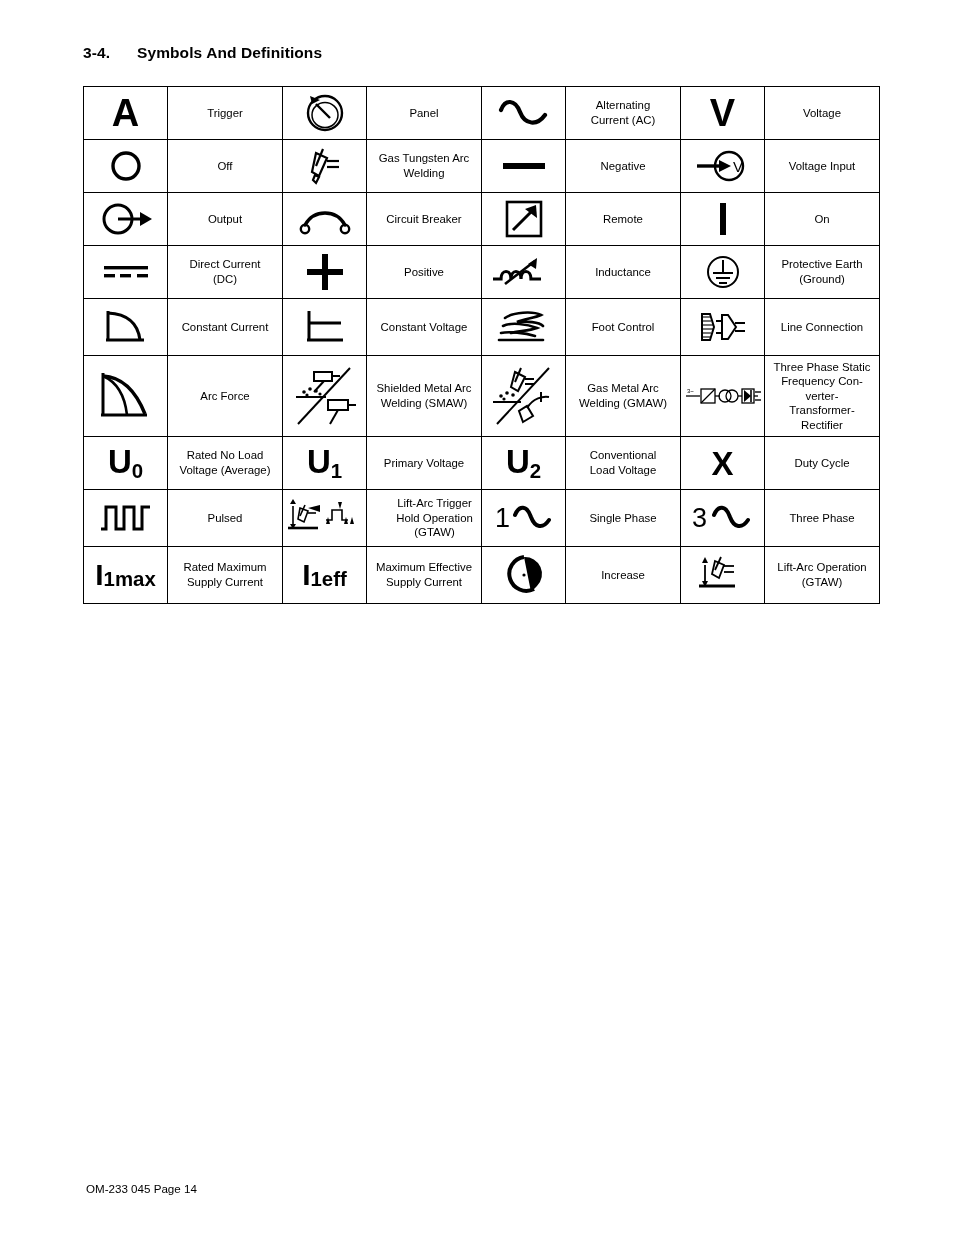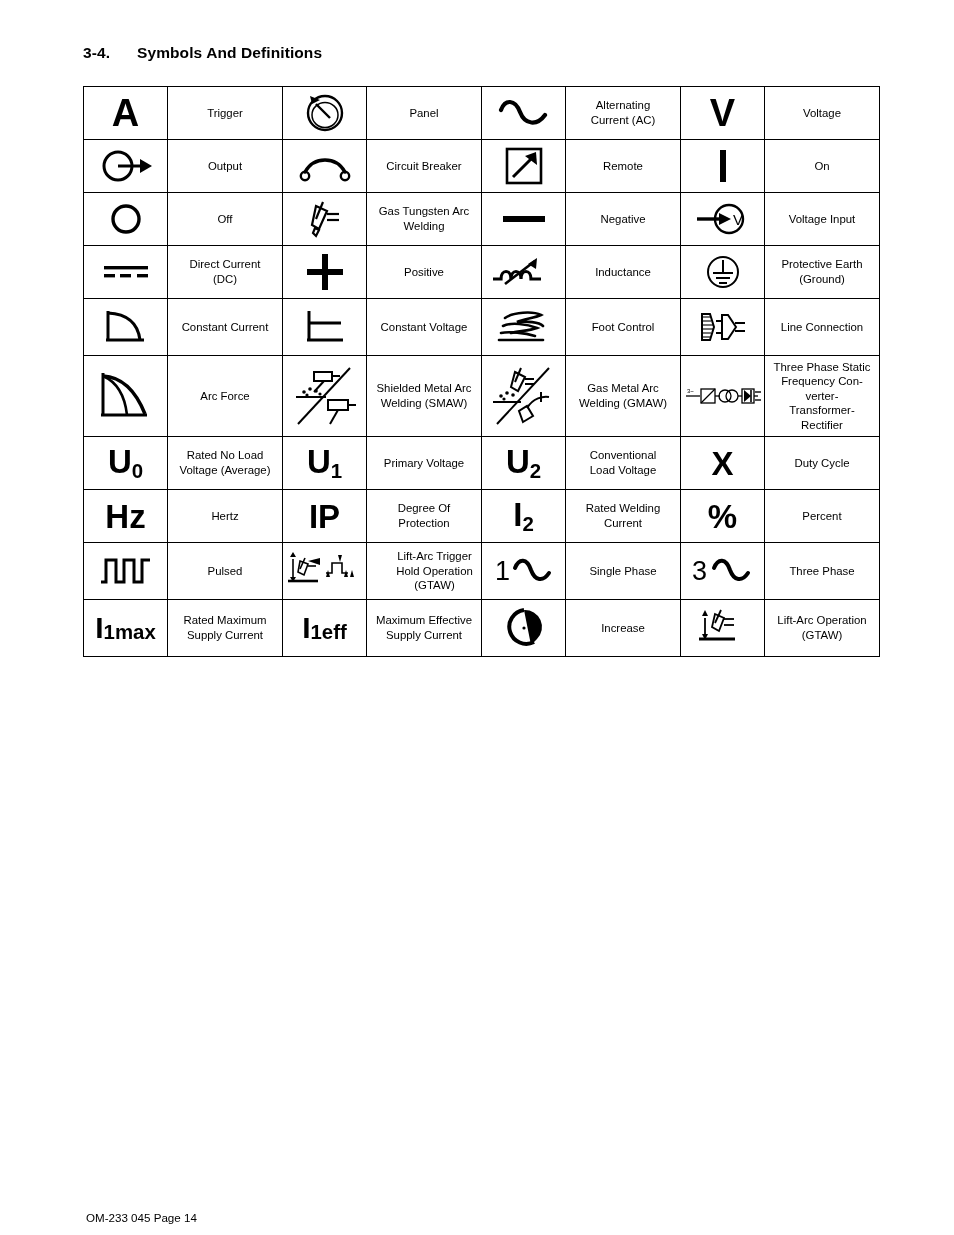--- a/index.html
+++ b/index.html
@@ -100,21 +100,20 @@
     margin: 0 auto;
   }
 
   
   .footer {
     position: absolute;
     left: 86px;
     top: 1182px;
     font-size: 11.6px;
     white-space: nowrap;
-    margin-top: 29px;
   }
 </style>
 </head>
 <body>
 
 <div class="page">
 
   <div class="section-heading">
     <span class="sec-num">3-4.</span><span>Symbols And Definitions</span>
   </div>
@@ -143,56 +142,20 @@
             <path d="M6 12 C10 1, 20 1, 25 14 C30 27, 42 28, 50 17" fill="none" stroke="#000" stroke-width="4.2" stroke-linecap="round"></path>
           </svg>
         </td>
         <td class="lbl-cell" style="white-space:pre-line;">Alternating
 Current (AC)</td>
 
         <td class="sym-cell">
           <span class="glyph g-V">V</span>
         </td>
         <td class="lbl-cell">Voltage</td>
-      </tr>
-
-      <tr class="r-std">
-        <td class="sym-cell">
-          <svg class="sym-svg" width="60" height="40" viewBox="0 0 60 40">
-            <circle cx="22" cy="20" r="14" fill="none" stroke="#000" stroke-width="3"></circle>
-            <line x1="22" y1="20" x2="46" y2="20" stroke="#000" stroke-width="3"></line>
-            <polygon points="44,13 56,20 44,27" fill="#000"></polygon>
-          </svg>
-        </td>
-        <td class="lbl-cell">Output</td>
-
-        <td class="sym-cell">
-          <svg class="sym-svg" width="58" height="32" viewBox="0 0 58 32">
-            <path d="M9 22 C18 6, 40 6, 49 22" fill="none" stroke="#000" stroke-width="3.4" stroke-linecap="round"></path>
-            <circle cx="9" cy="26" r="4.2" fill="none" stroke="#000" stroke-width="2.4"></circle>
-            <circle cx="49" cy="26" r="4.2" fill="none" stroke="#000" stroke-width="2.4"></circle>
-          </svg>
-        </td>
-        <td class="lbl-cell">Circuit Breaker</td>
-
-        <td class="sym-cell">
-          <svg class="sym-svg" width="42" height="42" viewBox="0 0 42 42">
-            <rect x="4" y="4" width="34" height="34" fill="none" stroke="#000" stroke-width="2.6"></rect>
-            <line x1="10" y1="32" x2="30" y2="12" stroke="#000" stroke-width="3"></line>
-            <polygon points="33,7 34,20 22,11" fill="#000"></polygon>
-          </svg>
-        </td>
-        <td class="lbl-cell">Remote</td>
-
-        <td class="sym-cell">
-          <svg class="sym-svg" width="20" height="38" viewBox="0 0 20 38">
-            <rect x="7" y="3" width="6" height="32" fill="#000"></rect>
-          </svg>
-        </td>
-        <td class="lbl-cell">On</td>
       </tr>
 
       <tr class="r-std">
         <td class="sym-cell">
           <svg class="sym-svg" width="36" height="36" viewBox="0 0 36 36">
             <circle cx="18" cy="18" r="13" fill="none" stroke="#000" stroke-width="3.4"></circle>
           </svg>
         </td>
         <td class="lbl-cell">Off</td>
 
@@ -219,20 +182,56 @@
 
         <td class="sym-cell">
           <svg class="sym-svg" width="60" height="40" viewBox="0 0 60 40">
             <circle cx="36" cy="20" r="14" fill="none" stroke="#000" stroke-width="2.4"></circle>
             <line x1="4" y1="20" x2="28" y2="20" stroke="#000" stroke-width="3.4"></line>
             <polygon points="26,14 38,20 26,26" fill="#000"></polygon>
             <text x="40" y="26" font-family="Liberation Sans, sans-serif" font-size="15" fill="#000">V</text>
           </svg>
         </td>
         <td class="lbl-cell">Voltage Input</td>
+      </tr>
+
+      <tr class="r-std">
+        <td class="sym-cell">
+          <svg class="sym-svg" width="60" height="40" viewBox="0 0 60 40">
+            <circle cx="22" cy="20" r="14" fill="none" stroke="#000" stroke-width="3"></circle>
+            <line x1="22" y1="20" x2="46" y2="20" stroke="#000" stroke-width="3"></line>
+            <polygon points="44,13 56,20 44,27" fill="#000"></polygon>
+          </svg>
+        </td>
+        <td class="lbl-cell">Output</td>
+
+        <td class="sym-cell">
+          <svg class="sym-svg" width="58" height="32" viewBox="0 0 58 32">
+            <path d="M9 22 C18 6, 40 6, 49 22" fill="none" stroke="#000" stroke-width="3.4" stroke-linecap="round"></path>
+            <circle cx="9" cy="26" r="4.2" fill="none" stroke="#000" stroke-width="2.4"></circle>
+            <circle cx="49" cy="26" r="4.2" fill="none" stroke="#000" stroke-width="2.4"></circle>
+          </svg>
+        </td>
+        <td class="lbl-cell">Circuit Breaker</td>
+
+        <td class="sym-cell">
+          <svg class="sym-svg" width="42" height="42" viewBox="0 0 42 42">
+            <rect x="4" y="4" width="34" height="34" fill="none" stroke="#000" stroke-width="2.6"></rect>
+            <line x1="10" y1="32" x2="30" y2="12" stroke="#000" stroke-width="3"></line>
+            <polygon points="33,7 34,20 22,11" fill="#000"></polygon>
+          </svg>
+        </td>
+        <td class="lbl-cell">Remote</td>
+
+        <td class="sym-cell">
+          <svg class="sym-svg" width="20" height="38" viewBox="0 0 20 38">
+            <rect x="7" y="3" width="6" height="32" fill="#000"></rect>
+          </svg>
+        </td>
+        <td class="lbl-cell">On</td>
       </tr>
 
       <tr class="r-std">
         <td class="sym-cell">
           <svg class="sym-svg" width="54" height="22" viewBox="0 0 54 22">
             <rect x="5" y="5" width="44" height="3.4" fill="#000"></rect>
             <rect x="5" y="13" width="11" height="3.4" fill="#000"></rect>
             <rect x="21" y="13" width="11" height="3.4" fill="#000"></rect>
             <rect x="38" y="13" width="11" height="3.4" fill="#000"></rect>
           </svg>
@@ -431,43 +430,20 @@
         </td>
         <td class="lbl-cell" style="white-space:pre-line;">Conventional
 Load Voltage</td>
 
         <td class="sym-cell">
           <span class="glyph g-X">X</span>
         </td>
         <td class="lbl-cell">Duty Cycle</td>
       </tr>
 
-      <tr class="r-std">
-        <td class="sym-cell">
-          <span class="glyph g-Hz">Hz</span>
-        </td>
-        <td class="lbl-cell">Hertz</td>
-
-        <td class="sym-cell">
-          <span class="glyph g-IP">IP</span>
-        </td>
-        <td class="lbl-cell" style="white-space:pre-line;">Degree Of
-Protection</td>
-
-        <td class="sym-cell">
-          <span class="glyph g-I"><span>I</span><span class="g-sub">2</span></span>
-        </td>
-        <td class="lbl-cell" style="white-space:pre-line;">Rated Welding
-Current</td>
-
-        <td class="sym-cell">
-          <span class="glyph g-pct">%</span>
-        </td>
-        <td class="lbl-cell">Percent</td>
-      </tr>
 
       <tr class="r-mid">
         <td class="sym-cell">
           <svg class="sym-svg" width="56" height="34" viewBox="0 0 56 34">
             <path d="M3 28 L3 28 L8 28 L8 6 L18 6 L18 28 L26 28 L26 6 L36 6 L36 28 L44 28 L44 6 L52 6" fill="none" stroke="#000" stroke-width="3"></path>
           </svg>
         </td>
         <td class="lbl-cell">Pulsed</td>
 
         <td class="sym-cell">

